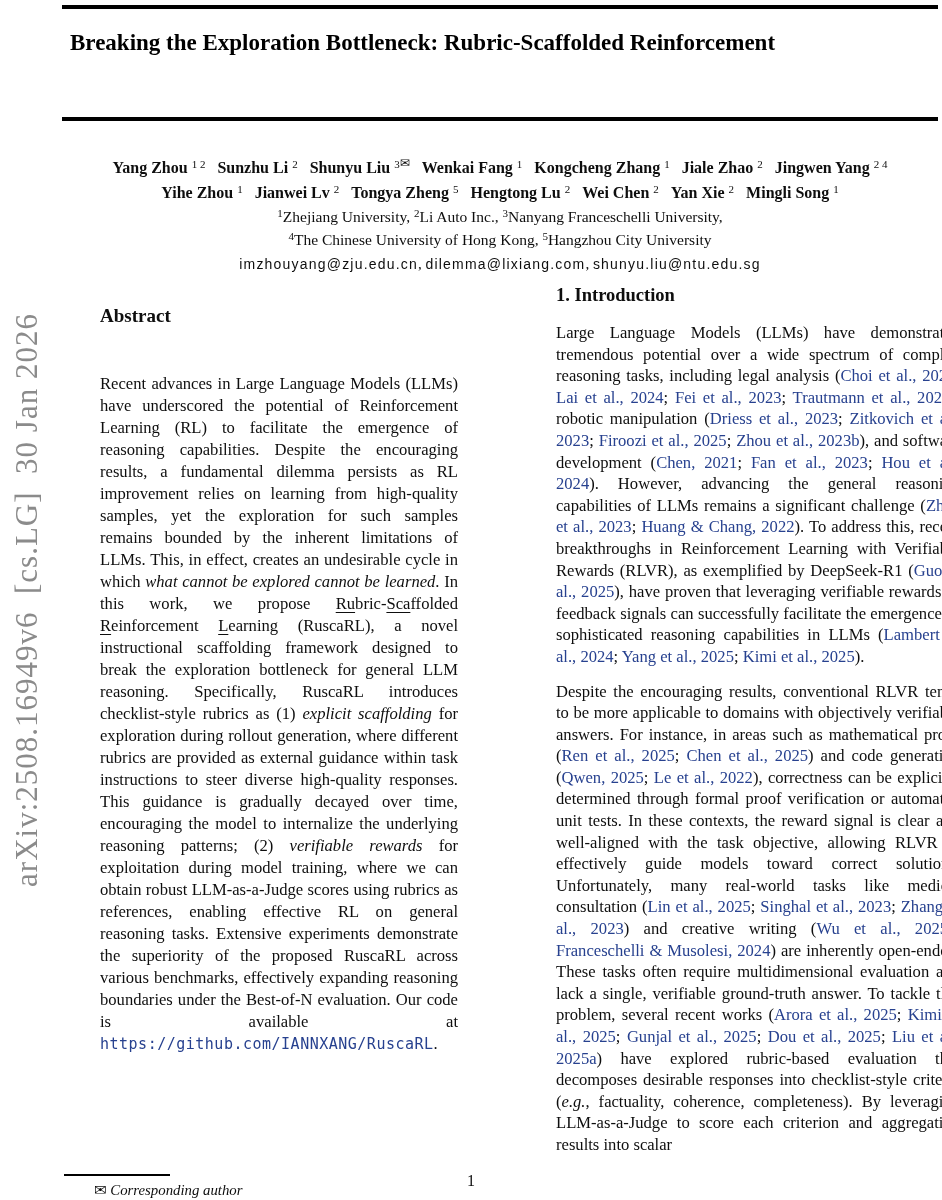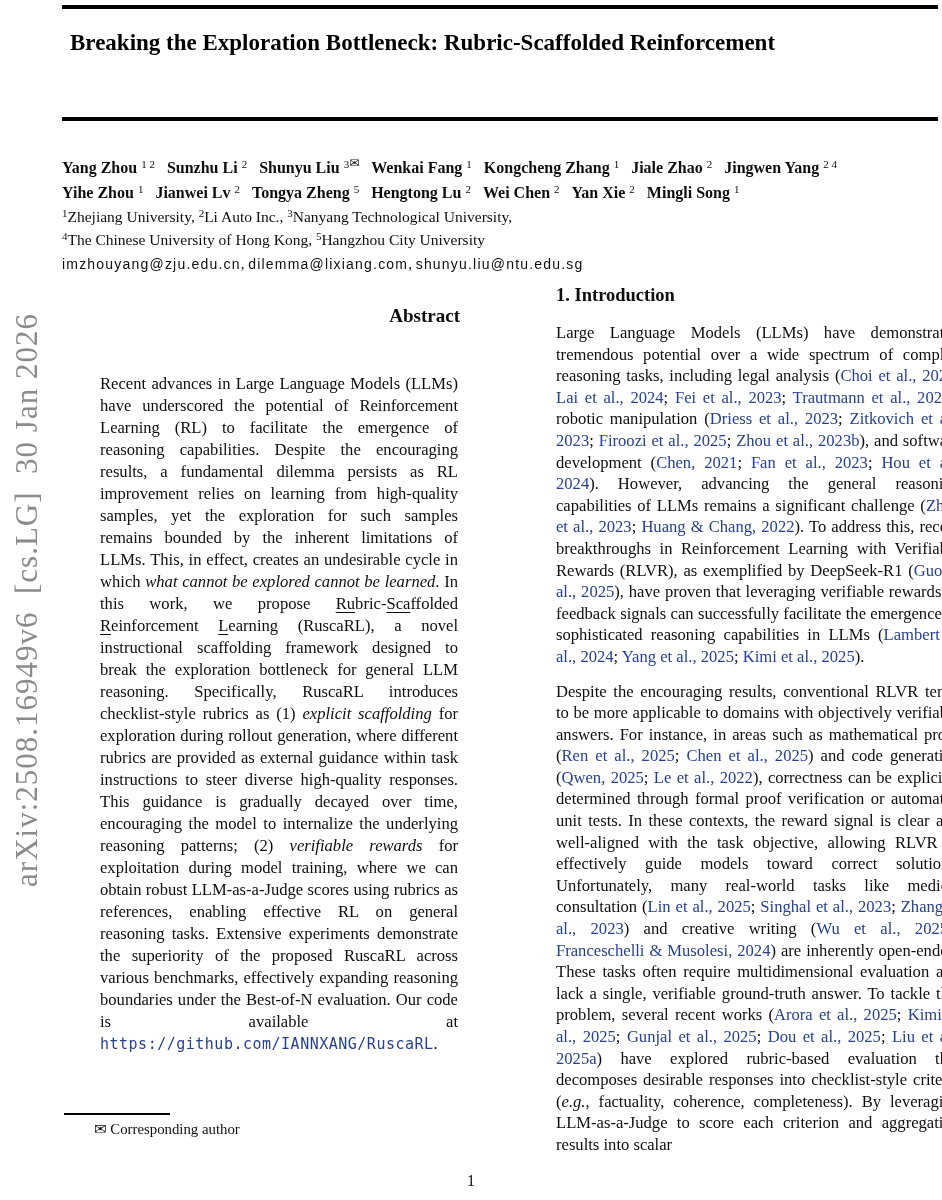--- a/index.html
+++ b/index.html
@@ -9,45 +9,45 @@
     font-family: "Liberation Serif", serif;
   }
   .rule-top   { position: absolute; left: 62px; top: 5px;   width: 876px; height: 4px; background: #000; }
   .rule-title { position: absolute; left: 62px; top: 117px; width: 876px; height: 4px; background: #000; }
 
   .title {
     position: absolute; left: 70px; top: 28px; width: 802px;
     text-align: left; font-size: 23px; font-weight: bold; line-height: 30px; color: #000;
   }
 
-  .authors { position: absolute; left: 62px; top: 156px; width: 876px; text-align: left; }
+  .authors { position: absolute; left: 62px; top: 156px; width: 876px; text-align: center; }
   .author-line { font-size: 16px; line-height: 23px; }
   .affil-line  { font-size: 15.5px; line-height: 22px; }
   .email-line  { font-size: 15px; line-height: 24px; }
 
   .arxiv {
     position: absolute; left: 27px; top: 600px;
     transform: translate(-50%, -50%) rotate(-90deg);
     white-space: pre; font-size: 31px; letter-spacing: 1px;
     color: var(--watermark, #8b8b8b);
   }
 
   .col-left  { position: absolute; left: 80px;  top: 299px; width: 380px; }
   .col-right { position: absolute; left: 518px; top: 285px; width: 404px; margin-left: 38px; }
 
-  .abstract-heading { text-align: right; font-size: 19px; font-weight: bold; margin: 6px 0 46px 0; padding-left: 20px; }
+  .abstract-heading { text-align: left; font-size: 19px; font-weight: bold; margin: 6px 0 46px 0; padding-left: 20px; }
   .abstract-body {
     margin-left: 20px; width: 358px; text-align: justify;
     font-size: 16.6px; line-height: 22px; hyphens: auto;
   }
 
   .section-heading { font-size: 18.5px; font-weight: bold; margin: 0 0 16px 0; }
   .para { text-align: justify; font-size: 16.6px; line-height: 21.6px; margin: 0 0 13px 0; hyphens: auto; }
 
-  .footnote { position: absolute; left: 64px; top: 1113px; width: 380px; font-size: 14.8px; }
+  .footnote { position: absolute; left: 64px; top: 1174px; width: 380px; font-size: 14.8px; font-style: italic; }
   .footnote-rule { width: 106px; height: 2px; background: #000; margin-bottom: 5px; }
   .footnote-text { padding-left: 30px; }
   .mail-icon { font-family: "DejaVu Sans", sans-serif; font-size: 15px; }
 
   .page-number { position: absolute; left: 0; top: 1172px; width: 942px; text-align: center; font-size: 16px; }
 
   
   .seg-n {}
   .seg-i { font-style: italic; }
   .seg-b { font-weight: bold; }
@@ -68,21 +68,21 @@
 
 <div class="rule-top"></div>
 
 <h1 class="title"><span>Breaking the Exploration Bottleneck: Rubric-Scaffolded Reinforcement</span><br></h1>
 
 <div class="rule-title"></div>
 
 <div class="authors">
   <div class="author-line"><span class="seg-b">Yang Zhou </span><span class="seg-sup">1 2</span><span class="seg-gap"></span><span class="seg-b">Sunzhu Li </span><span class="seg-sup">2</span><span class="seg-gap"></span><span class="seg-b">Shunyu Liu </span><span class="seg-sup">3</span><span class="seg-mailicon">✉</span><span class="seg-gap"></span><span class="seg-b">Wenkai Fang </span><span class="seg-sup">1</span><span class="seg-gap"></span><span class="seg-b">Kongcheng Zhang </span><span class="seg-sup">1</span><span class="seg-gap"></span><span class="seg-b">Jiale Zhao </span><span class="seg-sup">2</span><span class="seg-gap"></span><span class="seg-b">Jingwen Yang </span><span class="seg-sup">2 4</span></div>
   <div class="author-line"><span class="seg-b">Yihe Zhou </span><span class="seg-sup">1</span><span class="seg-gap"></span><span class="seg-b">Jianwei Lv </span><span class="seg-sup">2</span><span class="seg-gap"></span><span class="seg-b">Tongya Zheng </span><span class="seg-sup">5</span><span class="seg-gap"></span><span class="seg-b">Hengtong Lu </span><span class="seg-sup">2</span><span class="seg-gap"></span><span class="seg-b">Wei Chen </span><span class="seg-sup">2</span><span class="seg-gap"></span><span class="seg-b">Yan Xie </span><span class="seg-sup">2</span><span class="seg-gap"></span><span class="seg-b">Mingli Song </span><span class="seg-sup">1</span></div>
-  <div class="affil-line"><span class="seg-sup">1</span><span class="seg-n">Zhejiang University, </span><span class="seg-sup">2</span><span class="seg-n">Li Auto Inc., </span><span class="seg-sup">3</span><span class="seg-n">Nanyang Technological University,</span></div>
+  <div class="affil-line"><span class="seg-sup">1</span><span class="seg-n">Zhejiang University, </span><span class="seg-sup">2</span><span class="seg-n">Li Auto Inc., </span><span class="seg-sup">3</span><span class="seg-n">Nanyang Franceschelli University,</span></div>
   <div class="affil-line"><span class="seg-sup">4</span><span class="seg-n">The Chinese University of Hong Kong, </span><span class="seg-sup">5</span><span class="seg-n">Hangzhou City University</span></div>
   <div class="email-line"><span class="seg-mono">imzhouyang@zju.edu.cn</span><span class="seg-n">, </span><span class="seg-mono">dilemma@lixiang.com</span><span class="seg-n">, </span><span class="seg-mono">shunyu.liu@ntu.edu.sg</span></div>
 </div>
 
 <div class="arxiv">arXiv:2508.16949v6  [cs.LG]  30 Jan 2026</div>
 
 <div class="col-left">
   <div class="abstract-heading">Abstract</div>
   <div class="abstract-body"><span class="seg-n">Recent advances in Large Language Models (LLMs) have underscored the potential of Reinforcement Learning (RL) to facilitate the emergence of reasoning capabilities. Despite the encouraging results, a fundamental dilemma persists as RL improvement relies on learning from high-quality samples, yet the exploration for such samples remains bounded by the inherent limitations of LLMs. This, in effect, creates an undesirable cycle in which </span><span class="seg-i">what cannot be explored cannot be learned</span><span class="seg-n">. In this work, we propose </span><span class="seg-u">Ru</span><span class="seg-n">bric-</span><span class="seg-u">Sca</span><span class="seg-n">ffolded </span><span class="seg-u">R</span><span class="seg-n">einforcement </span><span class="seg-u">L</span><span class="seg-n">earning (RuscaRL), a novel instructional scaffolding framework designed to break the exploration bottleneck for general LLM reasoning. Specifically, RuscaRL introduces checklist-style rubrics as (1) </span><span class="seg-i">explicit scaffolding</span><span class="seg-n"> for exploration during rollout generation, where different rubrics are provided as external guidance within task instructions to steer diverse high-quality responses. This guidance is gradually decayed over time, encouraging the model to internalize the underlying reasoning patterns; (2) </span><span class="seg-i">verifiable rewards</span><span class="seg-n"> for exploitation during model training, where we can obtain robust LLM-as-a-Judge scores using rubrics as references, enabling effective RL on general reasoning tasks. Extensive experiments demonstrate the superiority of the proposed RuscaRL across various benchmarks, effectively expanding reasoning boundaries under the Best-of-N evaluation. Our code is available at </span><span class="seg-monolink">https://github.com/IANNXANG/RuscaRL</span><span class="seg-n">.</span></div>
 </div>

